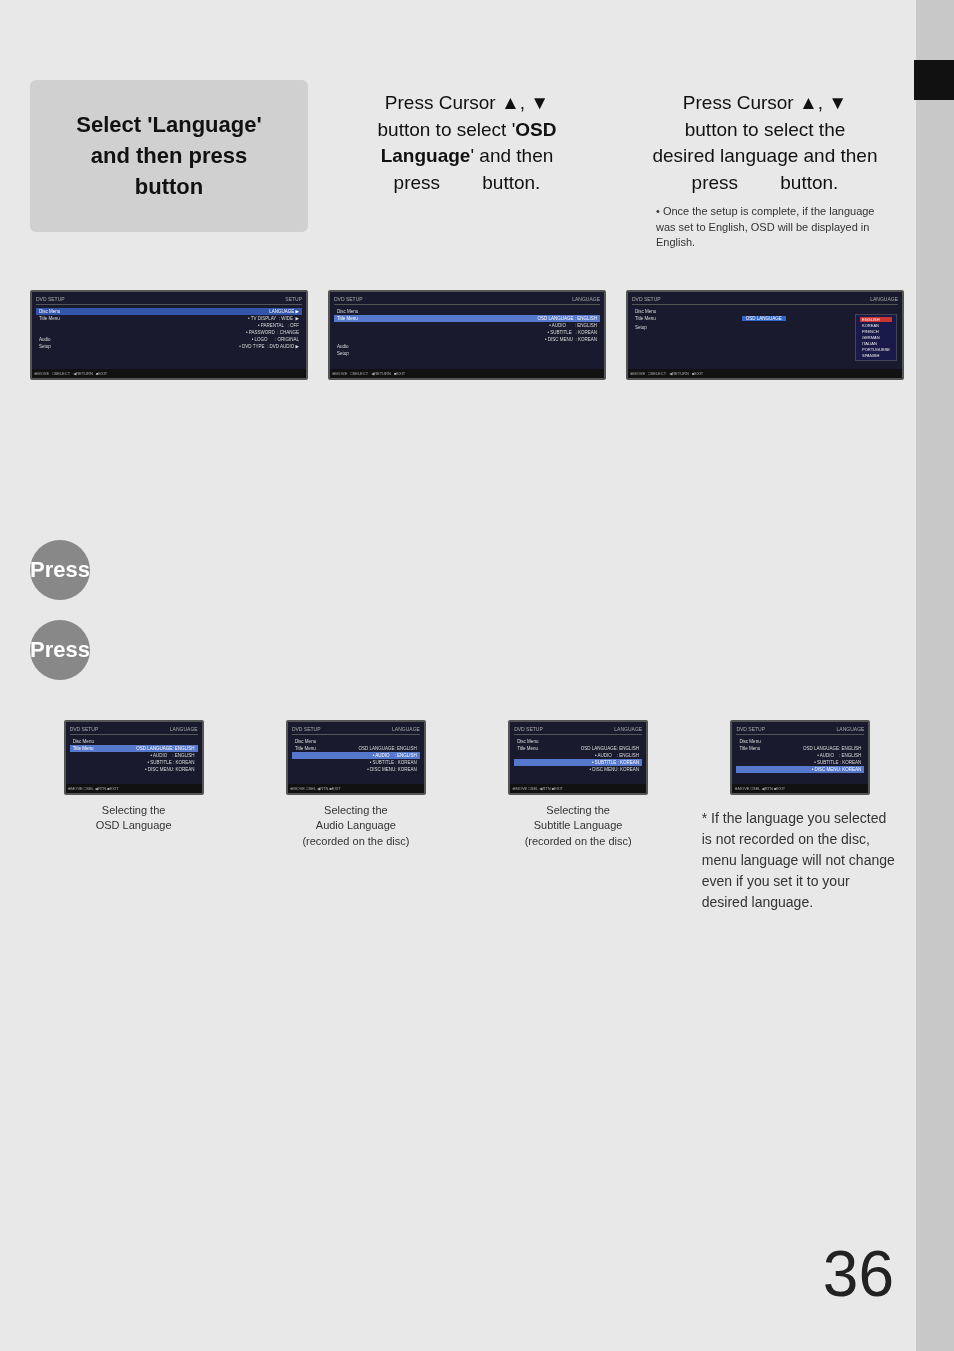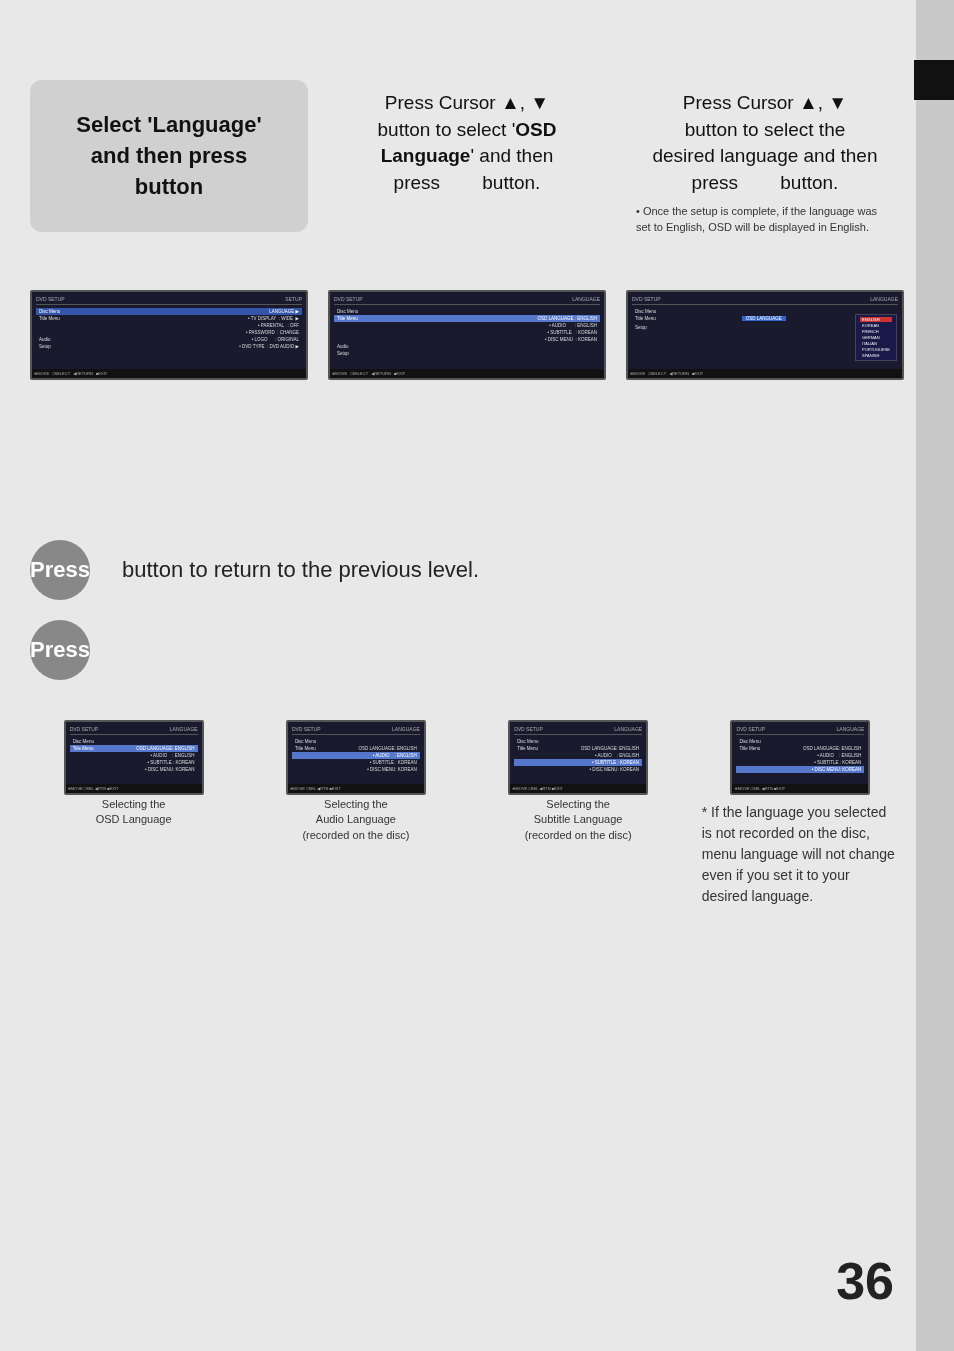--- a/index.html
+++ b/index.html
@@ -27,22 +27,22 @@
       width: 40px;
       height: 40px;
       background: #111;
     }
 
     
     .page-number {
       position: absolute;
       bottom: 40px;
       right: 60px;
-      font-size: 52px;
-      font-weight: bold;
+      font-size: 64px;
+      font-weight: normal;
       color: #222;
     }
 
     
     .right-sidebar {
       position: absolute;
       right: 0;
       top: 0;
       width: 38px;
       height: 1351px;
@@ -60,21 +60,21 @@
       align-items: flex-start;
     }
 
     .step-box {
       flex: 1;
     }
 
     
     .step1-box {
       background: #d0d0d0;
-      border-radius: 12px;
+      border-radius: 6px;
       padding: 30px 20px;
       text-align: center;
       min-height: 140px;
       display: flex;
       align-items: center;
       justify-content: center;
     }
 
     .step1-box .step-text {
       font-size: 22px;
@@ -112,20 +112,21 @@
       color: #111;
       line-height: 1.4;
     }
 
     .step3-note {
       font-size: 11px;
       color: #333;
       text-align: left;
       margin-top: 8px;
       line-height: 1.4;
+      margin-left: 20px;
     }
 
     
     .screens-row {
       position: absolute;
       top: 290px;
       left: 30px;
       right: 50px;
       display: flex;
       gap: 20px;
@@ -194,21 +195,21 @@
     .middle-section {
       position: absolute;
       top: 540px;
       left: 30px;
       right: 50px;
     }
 
     .press-row {
       display: flex;
       align-items: center;
-      gap: 32px;
+      gap: 20px;
       margin-bottom: 20px;
     }
 
     .press-circle {
       width: 60px;
       height: 60px;
       border-radius: 50%;
       background: #888;
       display: flex;
       align-items: center;
@@ -236,21 +237,21 @@
       display: flex;
       gap: 15px;
       align-items: flex-start;
     }
 
     .bottom-screen-col {
       flex: 1;
       display: flex;
       flex-direction: column;
       align-items: center;
-      gap: 2px;
+      gap: 8px;
     }
 
     .caption-text {
       font-size: 11px;
       color: #333;
       text-align: center;
       line-height: 1.4;
     }
 
     .note-text {
@@ -419,21 +420,20 @@
     </div>
 
   </div>
 
   <div class="middle-section">
 
     <div class="press-row">
       <div class="press-circle">
         <span class="press-circle-label">Press</span>
       </div>
-      <span class="press-text">button to return to the previous level.</span>
     </div>
 
     <div class="press-row">
       <div class="press-circle">
         <span class="press-circle-label">Press</span>
       </div>
     </div>
 
   </div>
 

